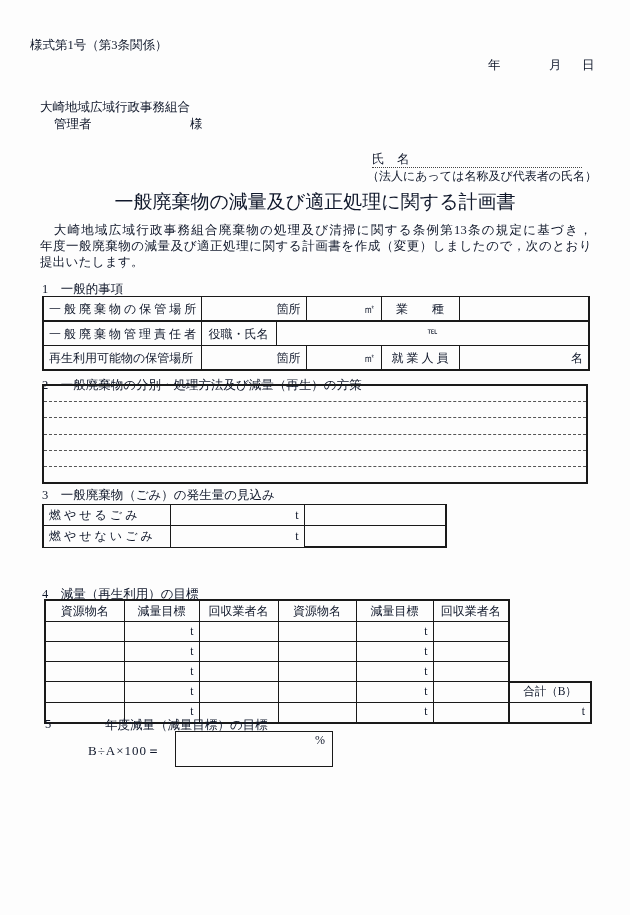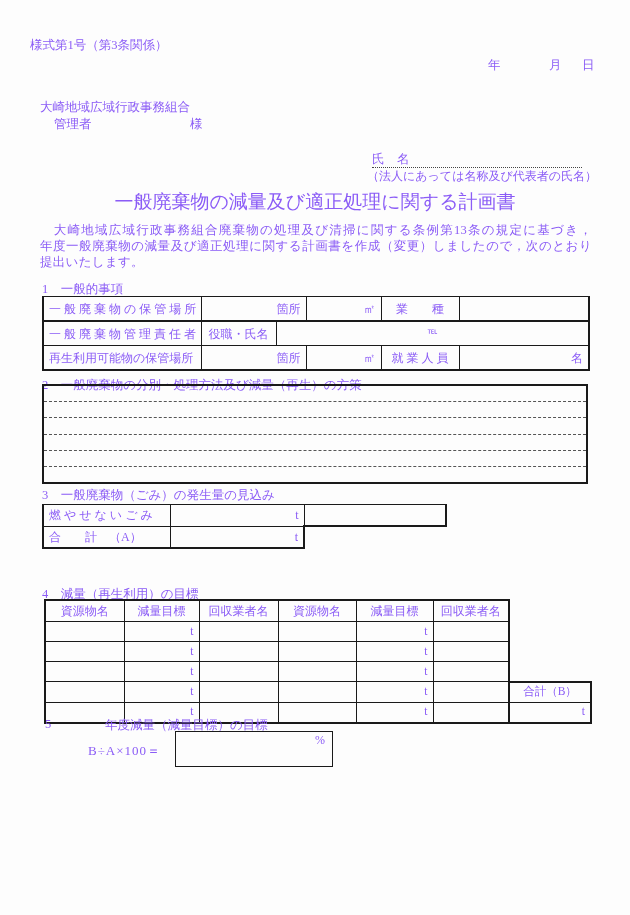--- a/index.html
+++ b/index.html
@@ -1,21 +1,21 @@
 <!DOCTYPE html>
 <html><head>
 <meta charset="utf-8">
 <style>
   html,body{margin:0;padding:0;background:#e8e8e8;}
   .page{
     position:relative;
     width:630px;height:915px;
     margin:0 auto;
     background:#fdfdfd;
-    color:#8b5cf6;
+    color:#0f172a;
     font-family:"Liberation Serif","DejaVu Serif",serif;
     font-size:12.5px;
     overflow:hidden;
   }
   .abs{position:absolute;white-space:pre;}
   .center{width:630px;text-align:center;white-space:pre;}
   .para{
     position:absolute;left:40px;top:222px;width:552px;
     white-space:pre-wrap;text-align:justify;
     font-size:12.5px;line-height:16px;letter-spacing:0.3px;font-family:Liberation Serif, serif;
@@ -124,28 +124,28 @@
 
   <div class="abs" style="left:42px;top:487px">3　一般廃棄物（ごみ）の発生量の見込み</div>
   <table class="t3" style="left:42px;top:504px;width:403px">
     <colgroup>
         <col style="width:127px">
         <col style="width:134px">
         <col style="width:142px">
       </colgroup>
     <tbody>
     <tr>
+      <td class="l2">燃 や せ る ご み</td>
+      <td class="rgt">t</td>
+      <td class="r2"></td>
+    </tr>
+    <tr>
       <td class="l2">燃 や せ な い ご み</td>
       <td class="rgt">t</td>
       <td class="r2 b2"></td>
-    </tr>
-    <tr>
-      <td class="l2 b2">合　　計　（A）</td>
-      <td class="rgt r2 b2">t</td>
-      <td class="ghost"></td>
     </tr>
   </tbody>
     </table>
 
   <div class="abs" style="left:42px;top:586px">4　減量（再生利用）の目標</div>
   <table class="t4" style="left:44px;top:599px;width:546px">
     <colgroup>
       <col style="width:79px">
         <col style="width:75px">
         <col style="width:79px">

